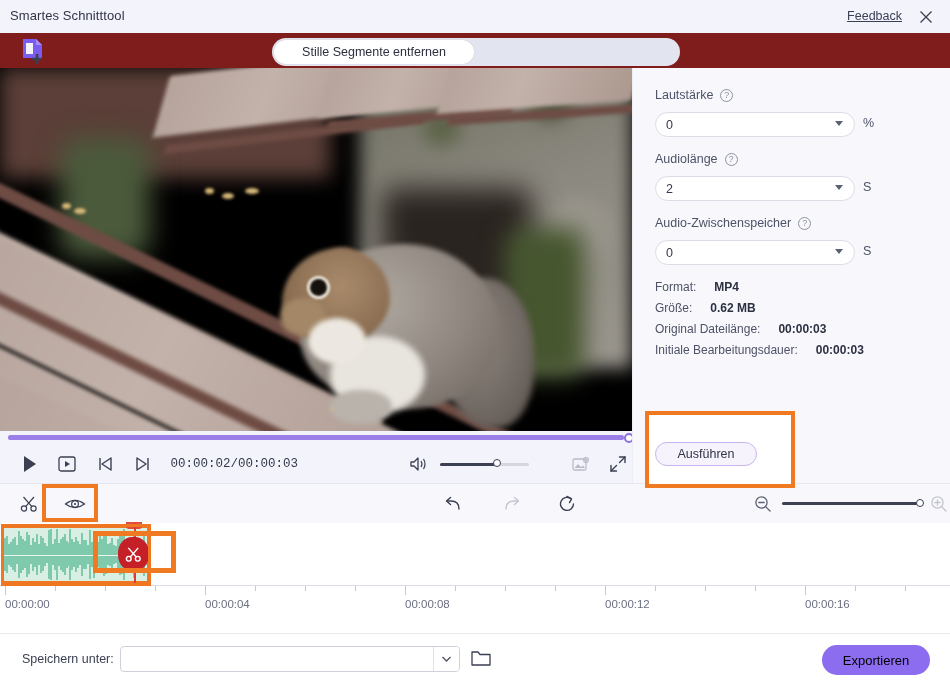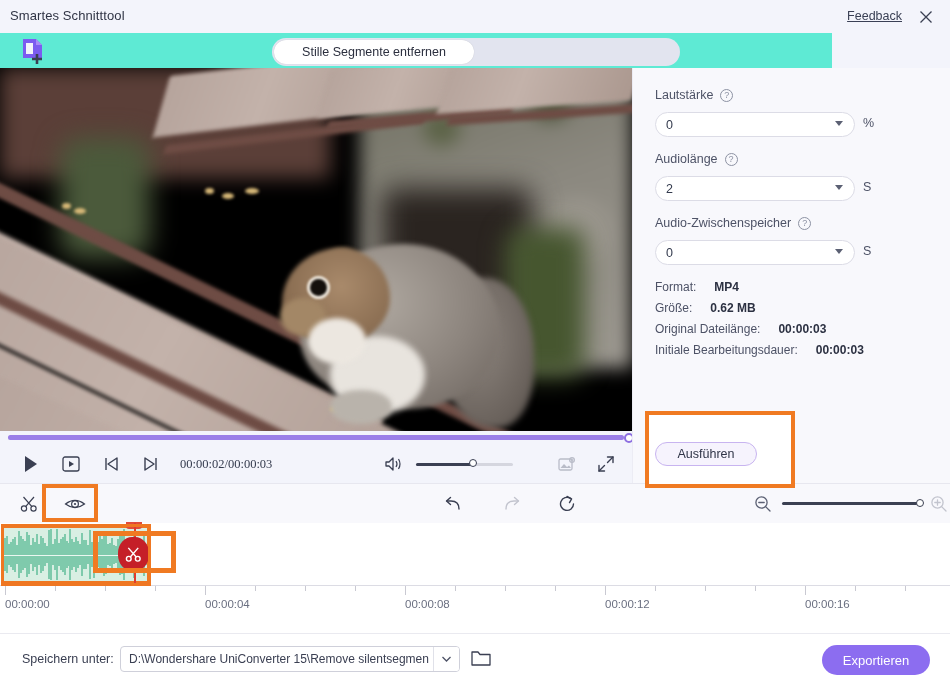--- a/index.html
+++ b/index.html
@@ -30,22 +30,22 @@
     text-decoration:underline; cursor:pointer;
   }
   .close-btn{
     position:absolute; right:14px; top:7px;
     width:20px; height:20px; cursor:pointer;
     display:flex; align-items:center; justify-content:center;
   }
 
   
   .tabbar{
-    position:absolute; left:0; top:33px; width:832px; height:35px;
-    background:#5eead4;
+    position:absolute; left:0; top:33px; width:950px; height:35px;
+    background:#7f1d1d;
   }
   .logo{
     position:absolute; left:18px; top:3px; width:34px; height:30px;
   }
   .tabs{
     position:absolute; left:272px; top:5px;
     width:408px; height:28px;
     background:#e2e4ef; border-radius:14px;
     display:flex; align-items:center;
   }
@@ -185,21 +185,21 @@
   .playbar{
     position:absolute; left:0; top:445px; width:632px; height:38px;
     background:#f3f4fb; display:flex; align-items:center;
   }
   .pb-btn{
     width:30px; height:30px; display:flex; align-items:center; justify-content:center;
     cursor:pointer;
   }
   .time-label{
     font-size:12.5px; color:#333a4d; margin-left:14px; white-space:nowrap;
-    font-family:Liberation Serif, serif;
+    font-family:Liberation Mono, monospace;
   }
   .vol-track{
     position:relative; width:97px; height:3px; background:#d5d6df; border-radius:2px;
     margin-left:8px; cursor:pointer;
   }
   .vol-fill{ position:absolute; left:0; top:0; height:3px; width:57px; background:#3a3f52; border-radius:2px; }
   .vol-knob{
     position:absolute; left:53px; top:-3.5px; width:8px; height:8px; border-radius:50%;
     background:#fff; border:1.5px solid #3a3f52;
   }
@@ -358,21 +358,21 @@
   .path-caret{
     position:absolute; right:0; top:0; width:26px; height:24px;
     border-left:1px solid #e0e1e9;
     display:flex; align-items:center; justify-content:center; background:#fff;
   }
   .folder-btn{
     position:absolute; left:470px; top:648px; width:22px; height:22px; cursor:pointer;
   }
   .export-btn{
     position:absolute; left:822px; top:645px; width:108px; height:30px;
-    background:#8c6df0; border-radius:15px; color:#ffffff;
+    background:#8c6df0; border-radius:15px; color:#000000;
     font-size:13px; display:flex; align-items:center; justify-content:center;
     cursor:pointer;
   }
 </style>
 </head>
 <body>
 
 <div class="titlebar">
   <div class="title-text">Smartes Schnitttool</div>
   <div class="feedback">Feedback</div>
@@ -723,21 +723,20 @@
 <div class="run-btn">Ausführen</div>
 
 <div class="hl-eye"></div>
 <div class="hl-clip"></div>
 <div class="hl-scissor-inner"></div>
 <div class="hl-scissor"></div>
 
 <div class="bottombar"></div>
 <div class="save-label">Speichern unter:</div>
 <div class="path-box">
-  <span>D:\Wondershare UniConverter 15\Remove silentsegmen</span>
   <span class="path-caret">
     <svg width="9" height="6" viewBox="0 0 9 6">
         <path d="M0.5 1 L4.5 5 L8.5 1" fill="none" stroke="#4d5266" stroke-width="1.3"></path>
       </svg>
   </span>
 </div>
 <div class="folder-btn">
   <svg width="22" height="20" viewBox="0 0 22 20">
     <path d="M2 4 H8 L10 6.5 H20 V17 H2 Z" fill="none" stroke="#3a3f52" stroke-width="1.3" stroke-linejoin="round"></path>
   </svg>

